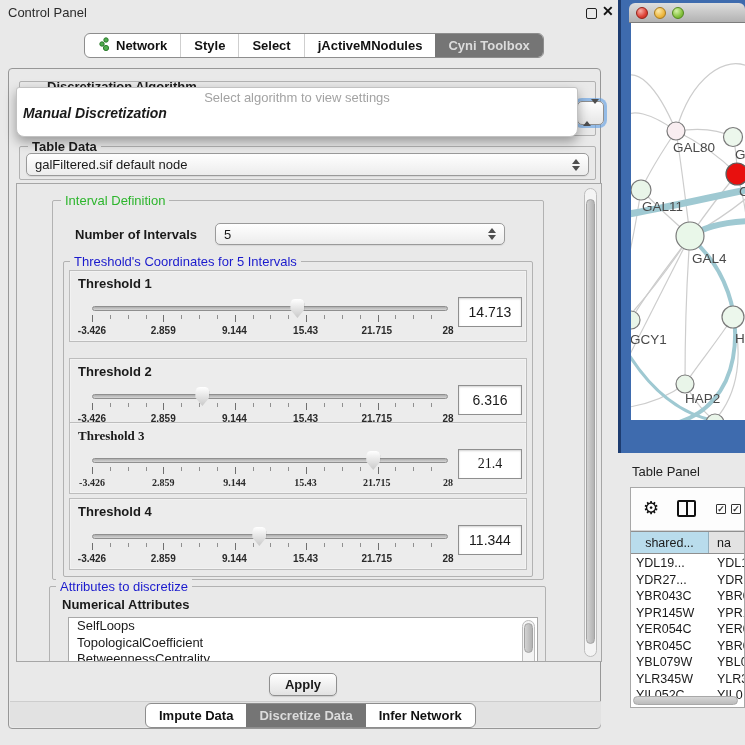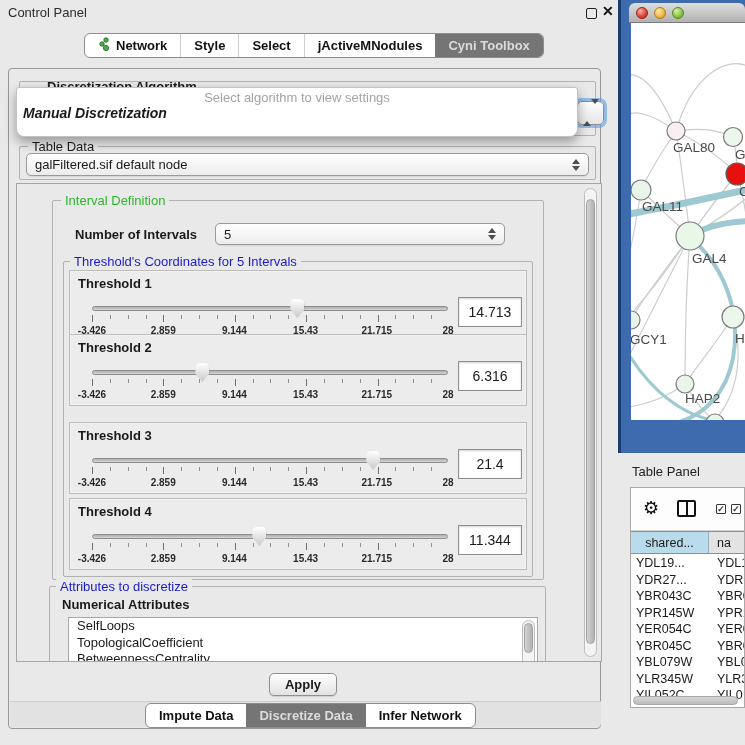--- a/index.html
+++ b/index.html
@@ -187,21 +187,21 @@
   <div class="abs algo-combo-end">
     <span class="spin"><i class="up"></i><i class="dn"></i></span>
   </div>
 
   <div class="abs popup">
     <div class="popup-hint">Select algorithm to view settings</div>
     <div class="popup-item bold">Manual Discretization</div>
   </div>
 
   <div class="abs groupbox tabledata-group">
-    <span class="group-title gt-dark" style="font-weight:normal;">Table Data</span>
+    <span class="group-title gt-dark" style="font-weight:bold;">Table Data</span>
     <div class="combo tabledata-combo">
       <span>galFiltered.sif default node</span>
       <span class="spin">
           <i class="up"></i>
           <i class="dn"></i>
         </span>
     </div>
   </div>
 
   <div class="abs scroll-panel">
@@ -235,40 +235,40 @@
               <span style="left:20%">2.859</span>
               <span style="left:40%">9.144</span>
               <span style="left:60%">15.43</span>
               <span style="left:80%">21.715</span>
               <span style="left:100%">28</span>
             </div>
           </div>
           <div class="value-box">14.713</div>
         </div>
 
-        <div class="thr-card" style="top:72px;">
+        <div class="thr-card" style="top:96px;">
           <span class="thr-label">Threshold 2</span>
           <div class="slider">
             <div class="slider-track"></div>
             <div class="ticks-minor"></div>
             <div class="ticks-major"></div>
             <div class="slider-thumb" style="left:31%;"></div>
             <div class="tick-labels">
               <span style="left:0%">-3.426</span>
               <span style="left:20%">2.859</span>
               <span style="left:40%">9.144</span>
               <span style="left:60%">15.43</span>
               <span style="left:80%">21.715</span>
               <span style="left:100%">28</span>
             </div>
           </div>
           <div class="value-box">6.316</div>
         </div>
 
-        <div class="thr-card" style="top:160px;">
+        <div class="thr-card" style="top:160px;font-family:Liberation Serif, serif;">
           <span class="thr-label">Threshold 3</span>
           <div class="slider">
             <div class="slider-track"></div>
             <div class="ticks-minor"></div>
             <div class="ticks-major"></div>
             <div class="slider-thumb" style="left:79%;"></div>
             <div class="tick-labels">
               <span style="left:0%">-3.426</span>
               <span style="left:20%">2.859</span>
               <span style="left:40%">9.144</span>

